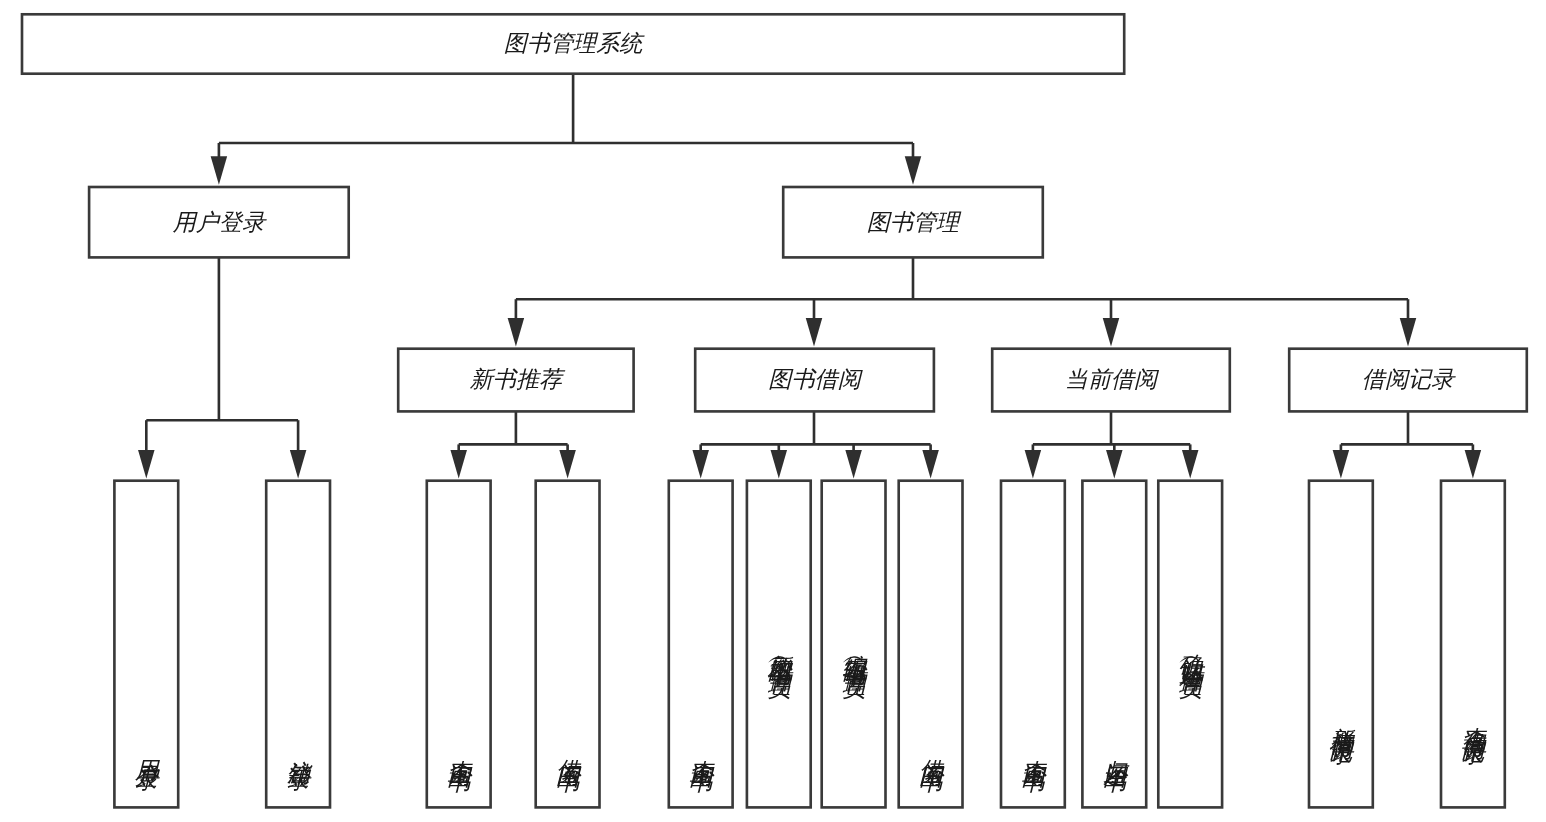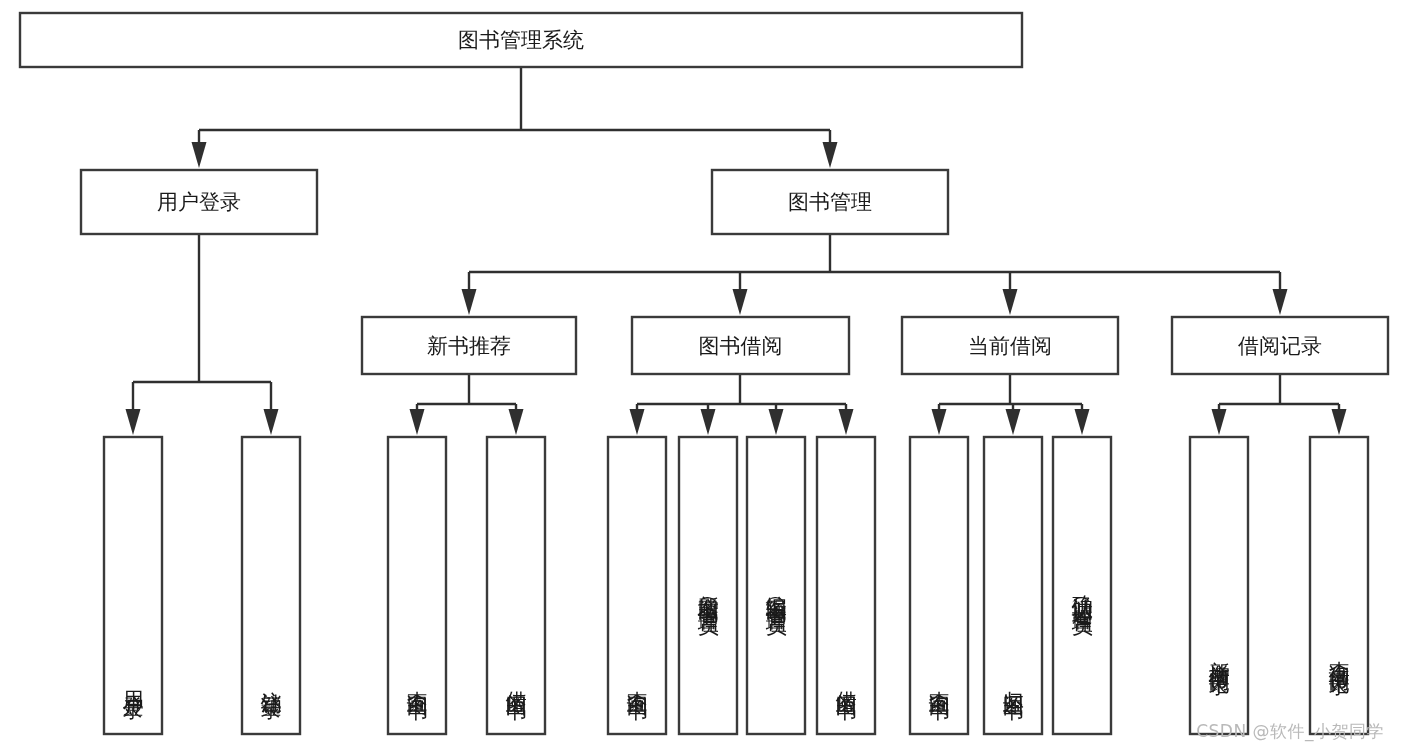--- a/index.html
+++ b/index.html
@@ -10,20 +10,21 @@
   }
   body {
     font-family: "DejaVu Sans", "Liberation Sans", sans-serif;
   }
   #diagram-root {
     position: relative;
     width: 1392px;
     height: 747px;
     background: #ffffff;
     overflow: hidden;
+    font-style: italic;
   }
   svg#tree-canvas {
     position: absolute;
     left: 0;
     top: 0;
     width: 1405px;
     height: 747px;
     display: block;
   }
   .node-box {
@@ -225,15 +226,14 @@
         <div class="node-label-v" style="position: relative; height: 297px; padding-top: 6px;">确认归还（管理员）</div>
       </div>
       <div class="vlabel-wrap" style="left: 1190px; top: 437px; width: 58px; height: 297px;">
         <div class="node-label-v" style="position: relative; height: 297px; padding-top: 67.5px;">新增借阅记录</div>
       </div>
       <div class="vlabel-wrap" style="left: 1310px; top: 437px; width: 58px; height: 297px;">
         <div class="node-label-v" style="position: relative; height: 297px; padding-top: 67.5px;">查询借阅记录</div>
       </div>
     </div>
 
-  <div class="watermark">CSDN @软件_小贺同学</div>
 
 </div>
 
 </body></html>

